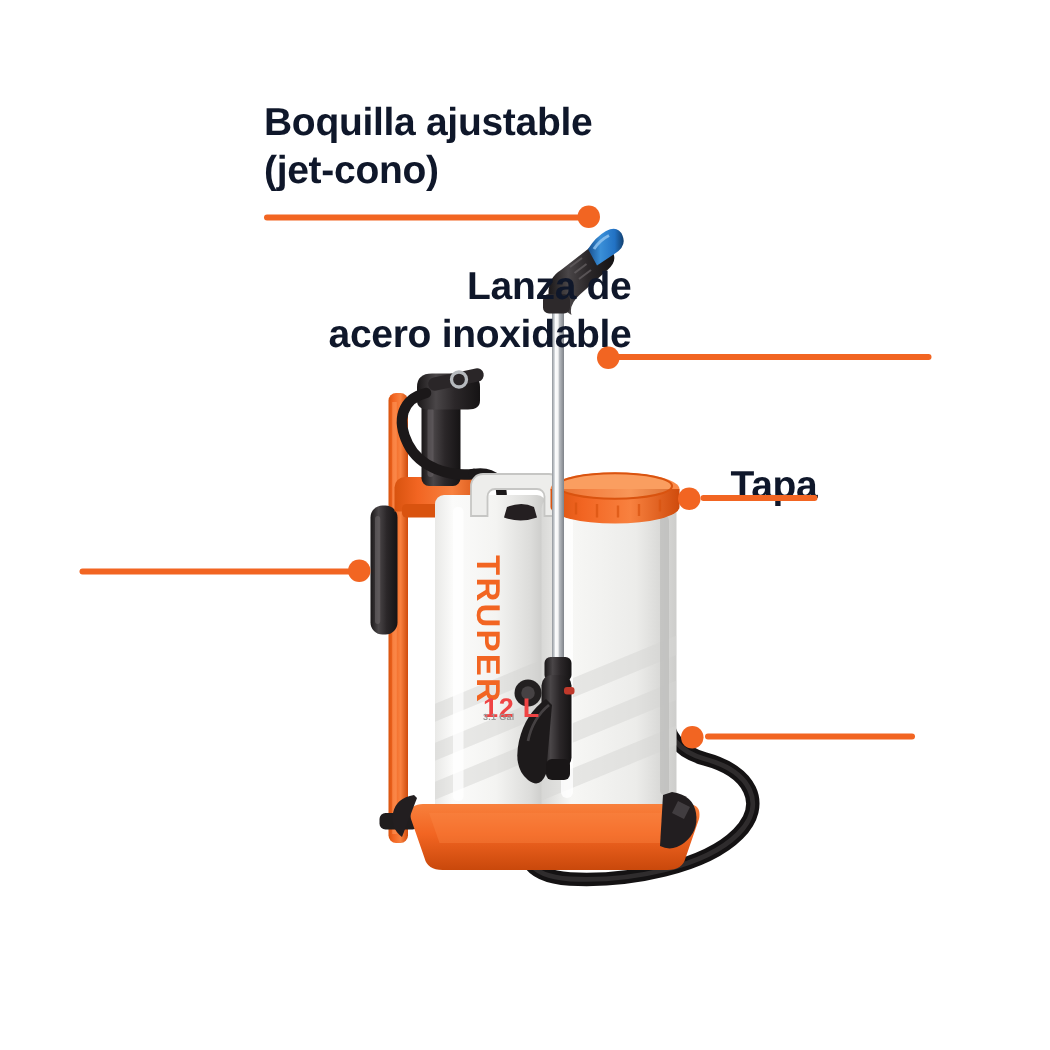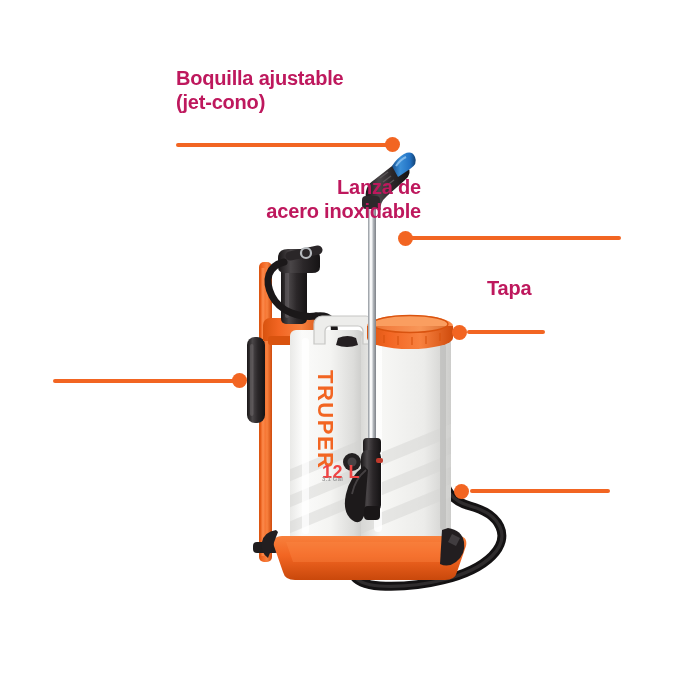--- a/index.html
+++ b/index.html
@@ -14,23 +14,23 @@
     background: #ffffff;
     overflow: hidden;
     font-family: "Liberation Sans", sans-serif;
   }
 
   
   .callout-text {
     position: absolute;
     font-family: "Liberation Sans", sans-serif;
     font-weight: 700;
-    font-size: 20px;
+    font-size: 26px;
     line-height: 1.22;
-    color: #be185d;
+    color: #0f172a;
     letter-spacing: -0.2px;
     white-space: pre-line;
   }
   .callout-text.align-right { text-align: right; }
   .callout-text.align-left  { text-align: left; }
 
   
   .leader {
     position: absolute;
     height: 4px;
@@ -283,21 +283,21 @@
   <div class="callout-text align-left" id="callout-text-boquilla" style="left: 176px; top: 66px;">Boquilla ajustable
 (jet-cono)</div>
   <div class="leader" id="leader-boquilla" style="left: 176px; top: 143px; width: 215px; background: rgb(242, 101, 34);"></div>
   <div class="leader-dot" id="dot-boquilla" style="left: 385px; top: 137px; background: rgb(242, 101, 34);"></div>
 
   <div class="callout-text align-right" id="callout-text-lanza" style="right: 279px; top: 175px;">Lanza de
 acero inoxidable</div>
   <div class="leader" id="leader-lanza" style="left: 405px; top: 236px; width: 216px; background: rgb(242, 101, 34);"></div>
   <div class="leader-dot" id="dot-lanza" style="left: 398px; top: 231px; background: rgb(242, 101, 34);"></div>
 
-  <div class="callout-text align-left" id="callout-text-tapa" style="left: 487px; top: 276px;">Tapa</div>
+  <div class="callout-text align-left" id="callout-text-tapa" style="left: 487px; top: 308px;">Tapa</div>
   <div class="leader" id="leader-tapa" style="left: 467px; top: 330px; width: 78px; background: rgb(242, 101, 34);"></div>
   <div class="leader-dot" id="dot-tapa" style="left: 452px; top: 325px; background: rgb(242, 101, 34);"></div>
 
   <div class="leader" id="leader-sistema" style="left: 53px; top: 379px; width: 185px; background: rgb(242, 101, 34);"></div>
   <div class="leader-dot" id="dot-sistema" style="left: 232px; top: 373px; background: rgb(242, 101, 34);"></div>
 
   <div class="leader" id="leader-tanque" style="left: 470px; top: 489px; width: 140px; background: rgb(242, 101, 34);"></div>
   <div class="leader-dot" id="dot-tanque" style="left: 454px; top: 484px; background: rgb(242, 101, 34);"></div>
 
 </div>

